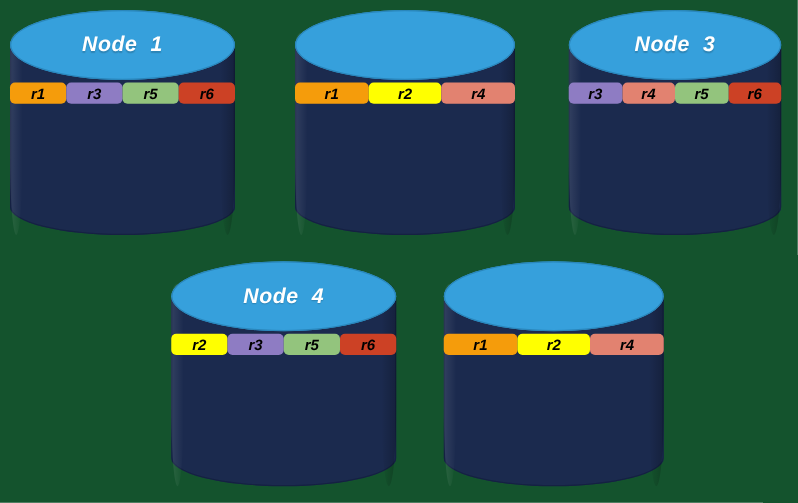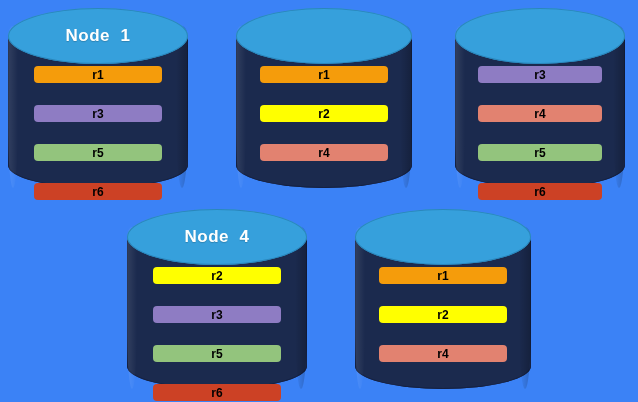--- a/index.html
+++ b/index.html
@@ -81,40 +81,40 @@
     white-space: pre;
     text-shadow: 0 1px 1px rgba(0,0,0,0.18);
   }
   
   .records {
     position: absolute;
     left: 0;
     right: 0;
     top: 58px;
     display: flex;
-    flex-direction: column;
+    flex-direction: row;
     align-items: center;
-    gap: 22px;
+    gap: 0;
   }
   .record-bar {
     height: 17px;
     border-radius: 4px;
     display: flex;
     align-items: center;
     justify-content: center;
     color: #000000;
     font-weight: bold;
     font-size: 12px;
     line-height: 1;
   }
 </style>
 </head>
 <body>
 
-<div id="diagram" style="background: #3b82f6;">
+<div id="diagram" style="background: #14532d; font-style: italic;">
     <div class="node" style="left: 8px; top: 8px; width: 180px; height: 180px;">
       <div class="cyl-body" style="background: rgb(27, 42, 78);"></div>
       <div class="cyl-shade-l"></div>
       <div class="cyl-shade-r"></div>
       <div class="cyl-top" style="background: rgb(54, 160, 220);"></div>
       <div class="node-title" style="color: rgb(255, 255, 255);">Node  1</div>
       <div class="records">
         <div class="record-bar" style="background: rgb(245, 156, 11); width: 128px; color: rgb(0, 0, 0);">r1</div>
         <div class="record-bar" style="background: rgb(142, 124, 195); width: 128px; color: rgb(0, 0, 0);">r3</div>
         <div class="record-bar" style="background: rgb(147, 196, 125); width: 128px; color: rgb(0, 0, 0);">r5</div>
@@ -130,28 +130,29 @@
         <div class="record-bar" style="background: rgb(245, 156, 11); width: 128px; color: rgb(0, 0, 0);">r1</div>
         <div class="record-bar" style="background: rgb(255, 255, 0); width: 128px; color: rgb(0, 0, 0);">r2</div>
         <div class="record-bar" style="background: rgb(226, 130, 112); width: 128px; color: rgb(0, 0, 0);">r4</div>
       </div>
     </div>
     <div class="node" style="left: 455px; top: 8px; width: 170px; height: 180px;">
       <div class="cyl-body" style="background: rgb(27, 42, 78);"></div>
       <div class="cyl-shade-l"></div>
       <div class="cyl-shade-r"></div>
       <div class="cyl-top" style="background: rgb(54, 160, 220);"></div>
+      <div class="node-title" style="color: rgb(255, 255, 255);">Node  3</div>
       <div class="records">
         <div class="record-bar" style="background: rgb(142, 124, 195); width: 124px; color: rgb(0, 0, 0);">r3</div>
         <div class="record-bar" style="background: rgb(226, 130, 112); width: 124px; color: rgb(0, 0, 0);">r4</div>
         <div class="record-bar" style="background: rgb(147, 196, 125); width: 124px; color: rgb(0, 0, 0);">r5</div>
         <div class="record-bar" style="background: rgb(204, 65, 37); width: 124px; color: rgb(0, 0, 0);">r6</div>
       </div>
     </div>
-    <div class="node" style="left: 127px; top: 209px; width: 180px; height: 180px;">
+    <div class="node" style="left: 137px; top: 209px; width: 180px; height: 180px;">
       <div class="cyl-body" style="background: rgb(27, 42, 78);"></div>
       <div class="cyl-shade-l"></div>
       <div class="cyl-shade-r"></div>
       <div class="cyl-top" style="background: rgb(54, 160, 220);"></div>
       <div class="node-title" style="color: rgb(255, 255, 255);">Node  4</div>
       <div class="records">
         <div class="record-bar" style="background: rgb(255, 255, 0); width: 128px; color: rgb(0, 0, 0);">r2</div>
         <div class="record-bar" style="background: rgb(142, 124, 195); width: 128px; color: rgb(0, 0, 0);">r3</div>
         <div class="record-bar" style="background: rgb(147, 196, 125); width: 128px; color: rgb(0, 0, 0);">r5</div>
         <div class="record-bar" style="background: rgb(204, 65, 37); width: 128px; color: rgb(0, 0, 0);">r6</div>

